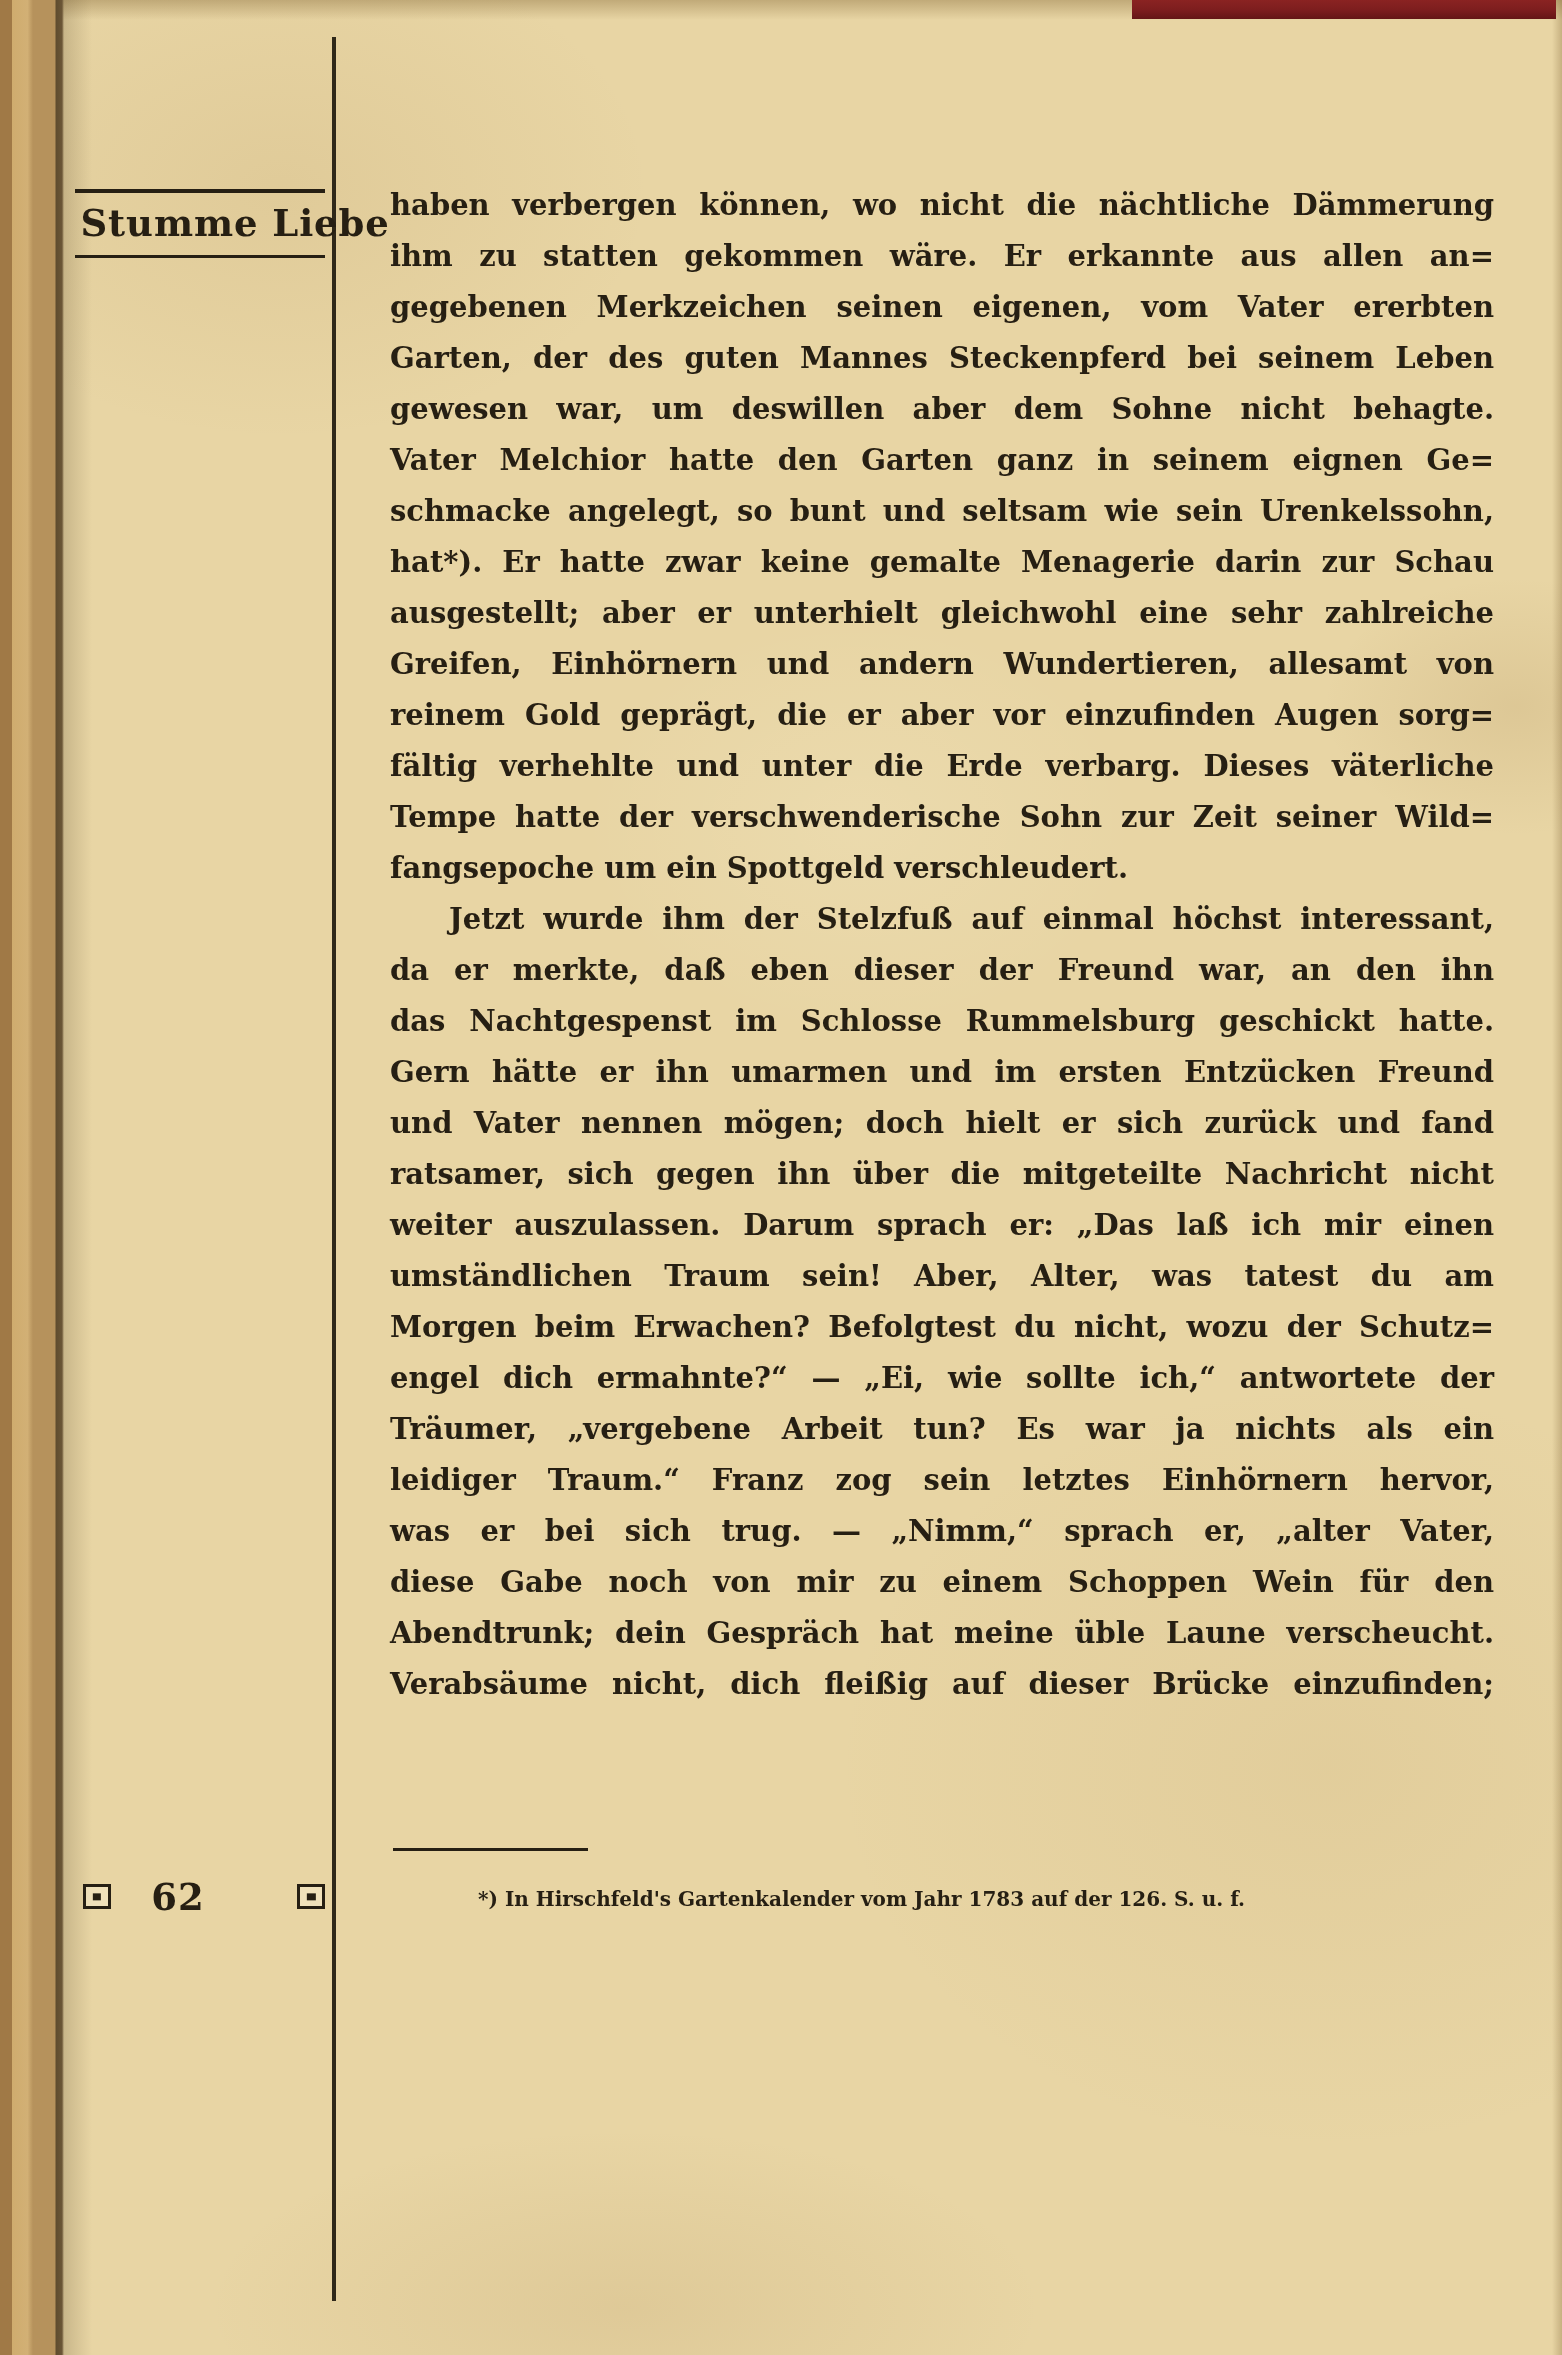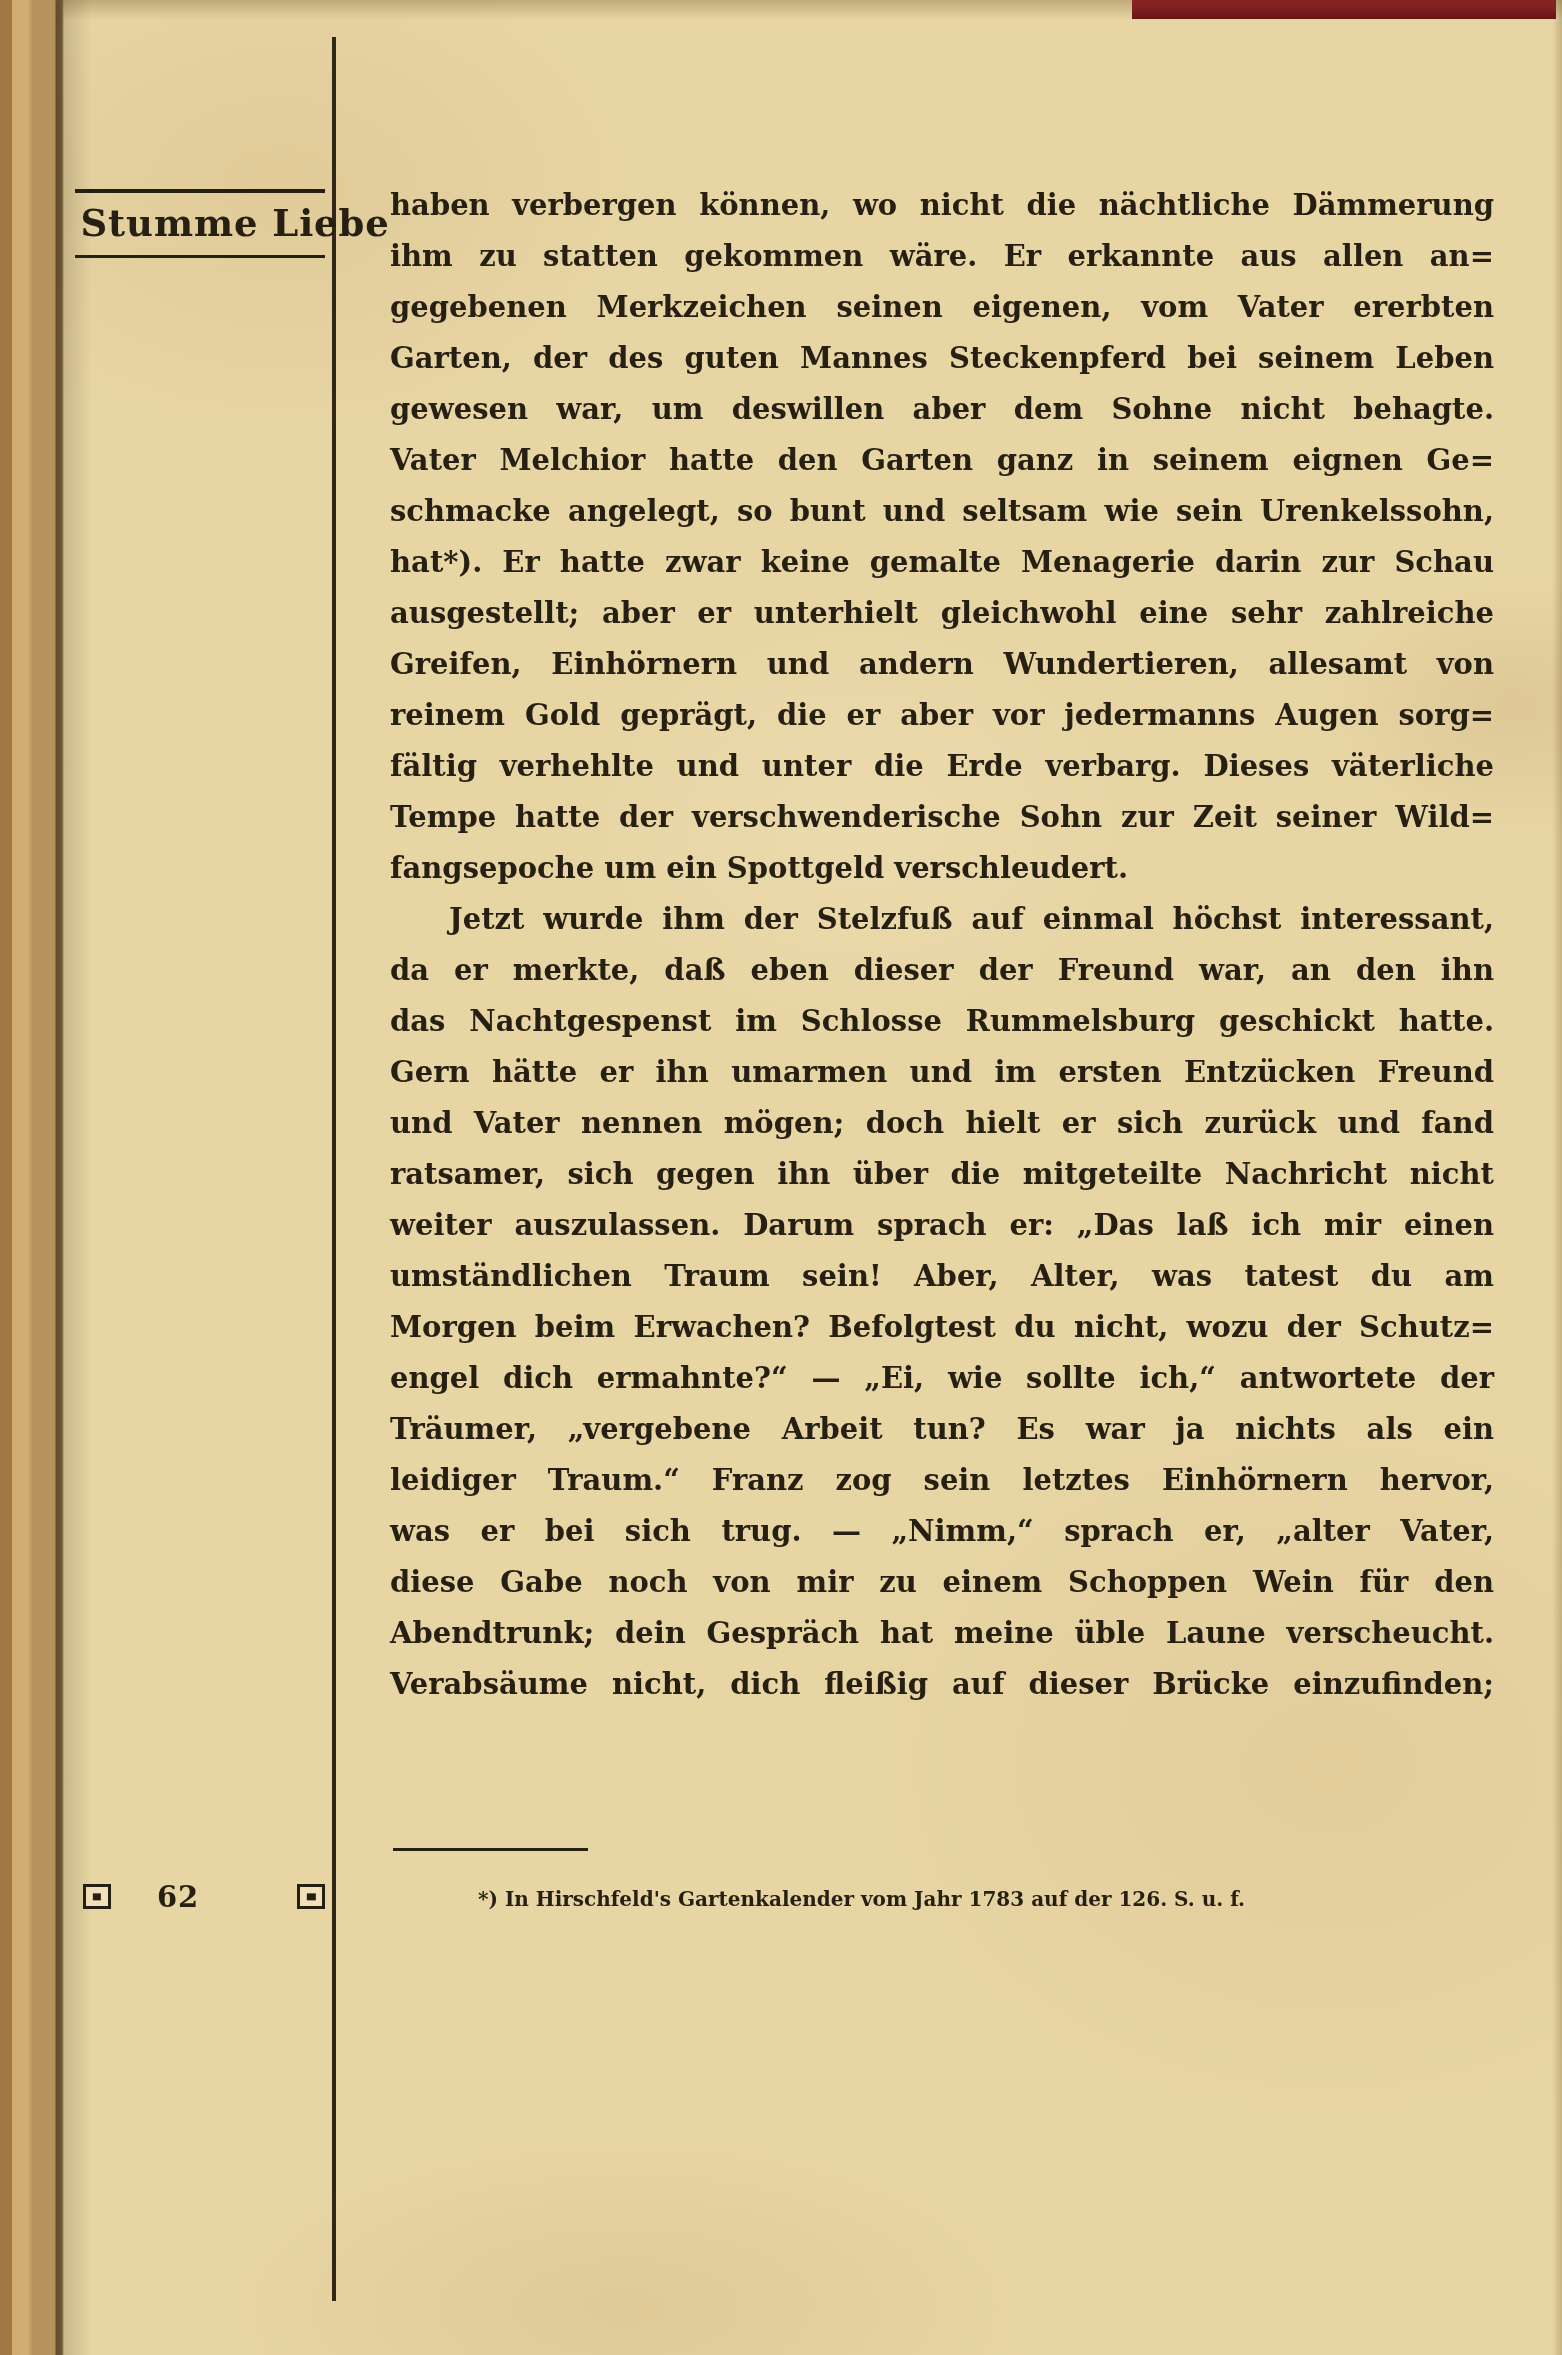--- a/index.html
+++ b/index.html
@@ -98,21 +98,21 @@
   .orn{
     position:relative;width:27.5px;height:25px;
     border:3.7px solid var(--ink);background:rgba(255,250,230,0.35);
   }
   .orn::after{
     content:"";position:absolute;left:50%;top:50%;
     width:8.3px;height:7.3px;transform:translate(-50%,-50%);
     background:var(--ink);
   }
   .page-number{
-    font-size:29px;font-weight:bold;color:var(--ink);letter-spacing:0.9px;
+    font-size:37px;font-weight:bold;color:var(--ink);letter-spacing:0.9px;
     transform:translateX(-26px);
   }
 </style>
 </head>
 <body>
 
 <div class="page">
 
   <div class="paper-texture"></div>
   <div class="top-edge"></div>
@@ -128,21 +128,21 @@
       <div class="line">haben verbergen können, wo nicht die nächtliche Dämmerung</div>
       <div class="line">ihm zu statten gekommen wäre. Er erkannte aus allen an=</div>
       <div class="line">gegebenen Merkzeichen seinen eigenen, vom Vater ererbten</div>
       <div class="line">Garten, der des guten Mannes Steckenpferd bei seinem Leben</div>
       <div class="line">gewesen war, um deswillen aber dem Sohne nicht behagte.</div>
       <div class="line">Vater Melchior hatte den Garten ganz in seinem eignen Ge=</div>
       <div class="line">schmacke angelegt, so bunt und seltsam wie sein Urenkelssohn,</div>
       <div class="line">hat*). Er hatte zwar keine gemalte Menagerie darin zur Schau</div>
       <div class="line">ausgestellt; aber er unterhielt gleichwohl eine sehr zahlreiche</div>
       <div class="line">Greifen, Einhörnern und andern Wundertieren, allesamt von</div>
-      <div class="line">reinem Gold geprägt, die er aber vor jedermanns Augen sorg=</div>
+      <div class="line">reinem Gold geprägt, die er aber vor einzufinden Augen sorg=</div>
       <div class="line">fältig verhehlte und unter die Erde verbarg. Dieses väterliche</div>
       <div class="line">Tempe hatte der verschwenderische Sohn zur Zeit seiner Wild=</div>
       <div class="line no-just">fangsepoche um ein Spottgeld verschleudert.</div>
       <div class="line indent">Jetzt wurde ihm der Stelzfuß auf einmal höchst interessant,</div>
       <div class="line">da er merkte, daß eben dieser der Freund war, an den ihn</div>
       <div class="line">das Nachtgespenst im Schlosse Rummelsburg geschickt hatte.</div>
       <div class="line">Gern hätte er ihn umarmen und im ersten Entzücken Freund</div>
       <div class="line">und Vater nennen mögen; doch hielt er sich zurück und fand</div>
       <div class="line">ratsamer, sich gegen ihn über die mitgeteilte Nachricht nicht</div>
       <div class="line">weiter auszulassen. Darum sprach er: „Das laß ich mir einen</div>

